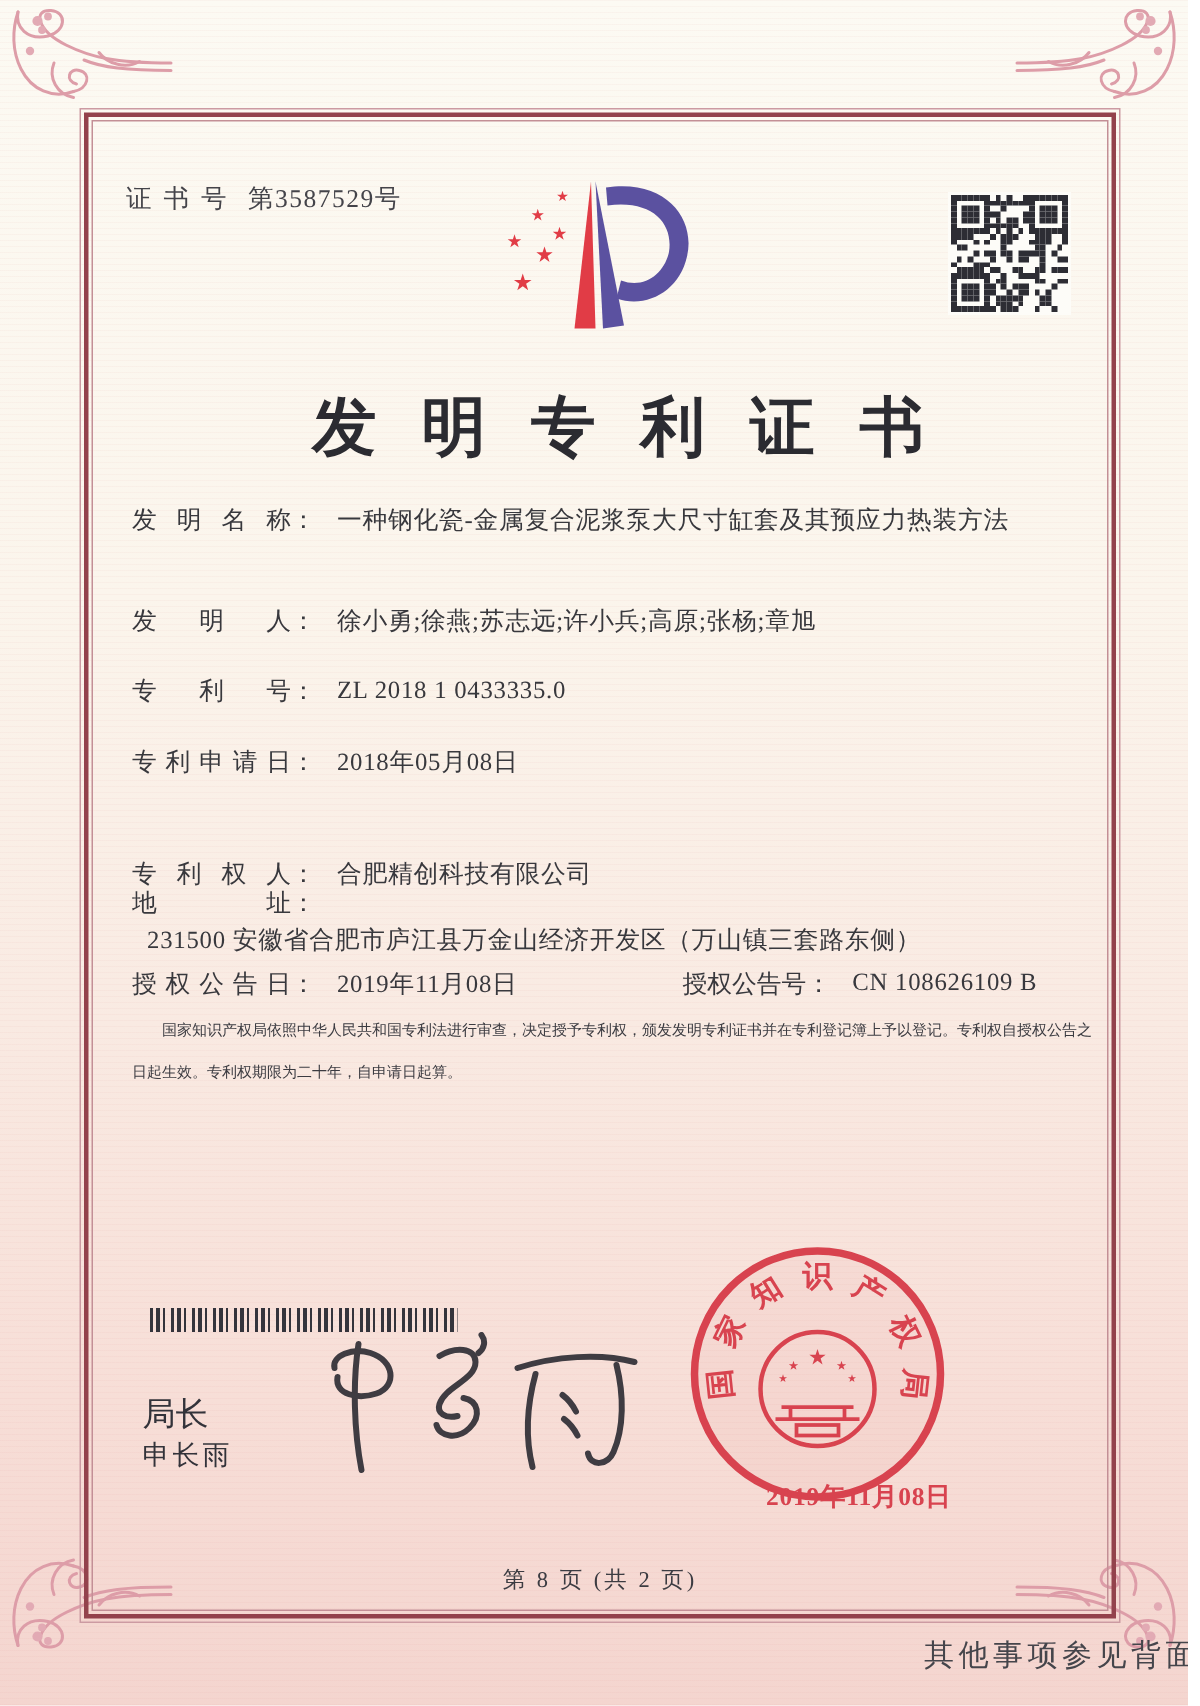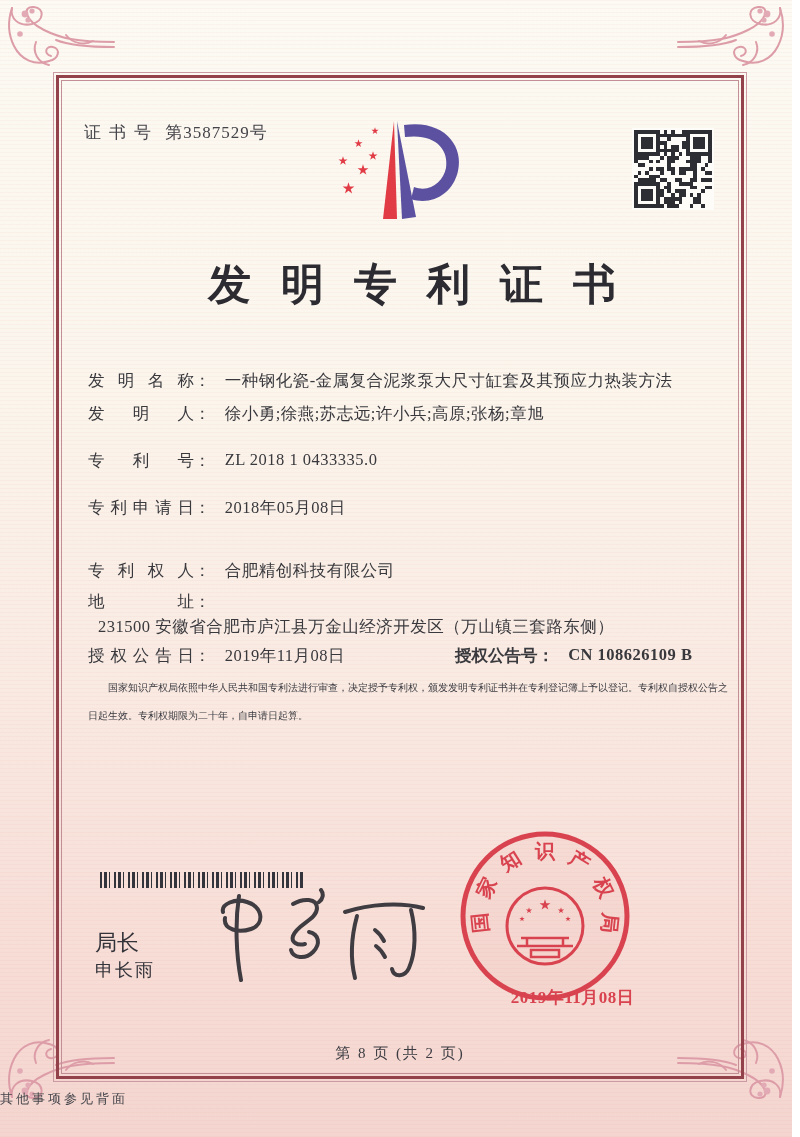--- a/index.html
+++ b/index.html
@@ -21,36 +21,36 @@
   .qr-grid{display:grid;grid-template-columns:repeat(21,1fr);grid-template-rows:repeat(21,1fr);width:100%;height:100%;}
   .qr-grid .on{background:#2d2d34;}
   .title{position:absolute;left:0;top:244px;width:800px;text-align:center;font-size:43px;font-weight:bold;
     color:#2b2b31;letter-spacing:30px;text-indent:30px;margin:12px;}
   
   .frow{position:absolute;left:88px;font-size:16.5px;color:#38383d;width:650px;}
   .flabel{display:inline-block;width:106px;text-align:justify;text-align-last:justify;vertical-align:top;}
   .fcolon{vertical-align:top;}
   .fvalue{margin-left:10px;vertical-align:top;display:inline-block;letter-spacing:0.5px;}
   .fvalue.wrap{width:522px;line-height:1.75;}
-  .grant2{position:absolute;left:367px;top:0;font-weight:bold;}
+  .grant2{position:absolute;left:367px;top:0;}
   
   .paras{position:absolute;left:88px;top:674px;width:640px;font-size:10px;line-height:28px;
     color:#3b3b41;text-align:justify;}
   .paras p{margin:0 0 1px 0;text-indent:2em;}
   
   .barcode{position:absolute;left:100px;top:872px;width:205px;height:16px;
     background:repeating-linear-gradient(90deg,#34343c 0 2px,transparent 2px 4px,#34343c 4px 7px,transparent 7px 9px,#34343c 9px 10px,transparent 10px 14px);}
   .officer-title{position:absolute;left:95px;top:928px;font-size:22px;color:#33333a;}
   .officer-name{position:absolute;left:95px;top:958px;font-size:18px;color:#33333a;letter-spacing:2px;}
   .signature{position:absolute;left:205px;top:882px;width:240px;height:110px;}
   .seal{position:absolute;left:455px;top:826px;width:180px;height:180px;}
   .seal-date{position:absolute;left:490px;top:986px;width:165px;text-align:center;
     font-size:17px;font-weight:bold;color:#d8434f;letter-spacing:0.5px;}
   .page-info{position:absolute;left:0;top:1044px;width:800px;text-align:center;font-size:15px;color:#3c3c42;letter-spacing:2px;}
-  .back-note{position:absolute;left:0;top:1090px;width:800px;text-align:left;font-size:13px;color:#45454b;letter-spacing:3px;}
+  .back-note{position:absolute;left:0;top:1090px;width:800px;text-align:right;font-size:20px;color:#45454b;letter-spacing:3px;}
   
   .orn{position:absolute;width:112px;height:82px;}
   .orn.tl{left:4px;top:0;}
   .orn.tr{right:4px;top:0;transform:scaleX(-1);}
   .orn.bl{left:4px;bottom:32px;transform:scaleY(-1);}
   .orn.br{right:4px;bottom:32px;transform:scale(-1,-1);}
 </style>
 </head>
 <body>
 
@@ -553,37 +553,37 @@
         <div></div>
         <div></div>
         <div class="on"></div>
         <div></div>
         <div></div>
       </div>
     </div>
 
   <h1 class="title">发明专利证书</h1>
 
-  <div class="frow" style="top:370px">
+  <div class="frow" style="top:336px">
     <span class="flabel">发明名称</span><span class="fcolon">：</span>
     <span class="fvalue">一种钢化瓷-金属复合泥浆泵大尺寸缸套及其预应力热装方法</span>
   </div>
   <div class="frow" style="top:403px">
     <span class="flabel">发明人</span><span class="fcolon">：</span>
     <span class="fvalue">徐小勇;徐燕;苏志远;许小兵;高原;张杨;章旭</span>
   </div>
   <div class="frow" style="top:450px">
     <span class="flabel">专利号</span><span class="fcolon">：</span>
     <span class="fvalue">ZL 2018 1 0433335.0</span>
   </div>
   <div class="frow" style="top:497px">
     <span class="flabel">专利申请日</span><span class="fcolon">：</span>
     <span class="fvalue">2018年05月08日</span>
   </div>
-  <div class="frow" style="top:560px">
+  <div class="frow" style="top:572px">
     <span class="flabel">专利权人</span><span class="fcolon">：</span>
     <span class="fvalue">合肥精创科技有限公司</span>
   </div>
   <div class="frow" style="top:591px">
     <span class="flabel">地址</span><span class="fcolon">：</span>
     <span class="fvalue wrap">231500 安徽省合肥市庐江县万金山经济开发区（万山镇三套路东侧）</span>
   </div>
   <div class="frow" style="top:645px">
     <span class="flabel">授权公告日</span><span class="fcolon">：</span>
     <span class="fvalue">2019年11月08日</span>

